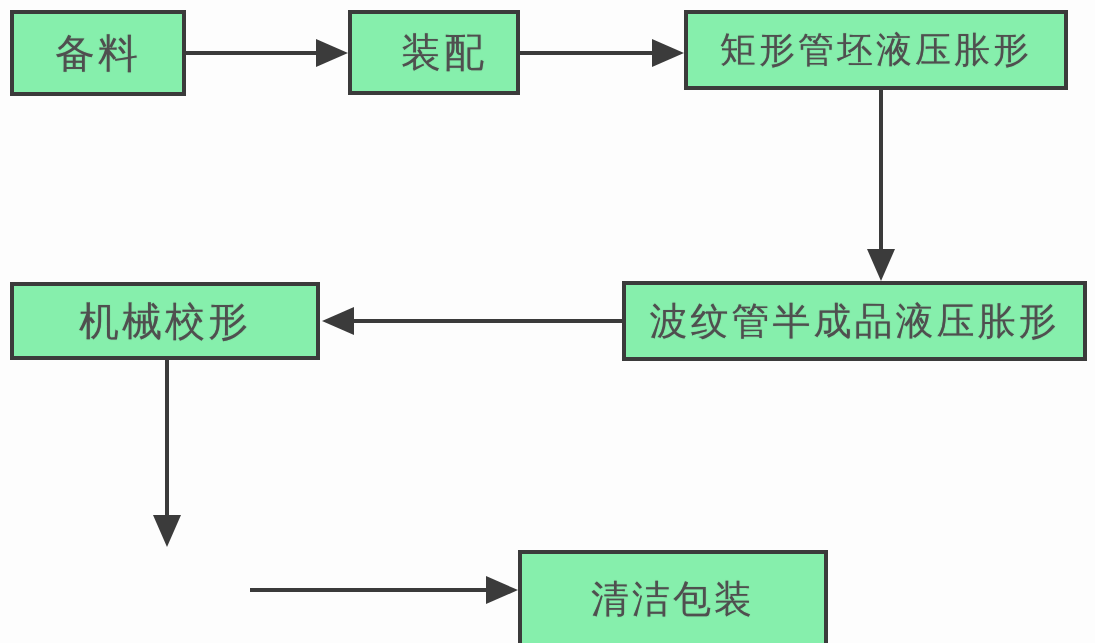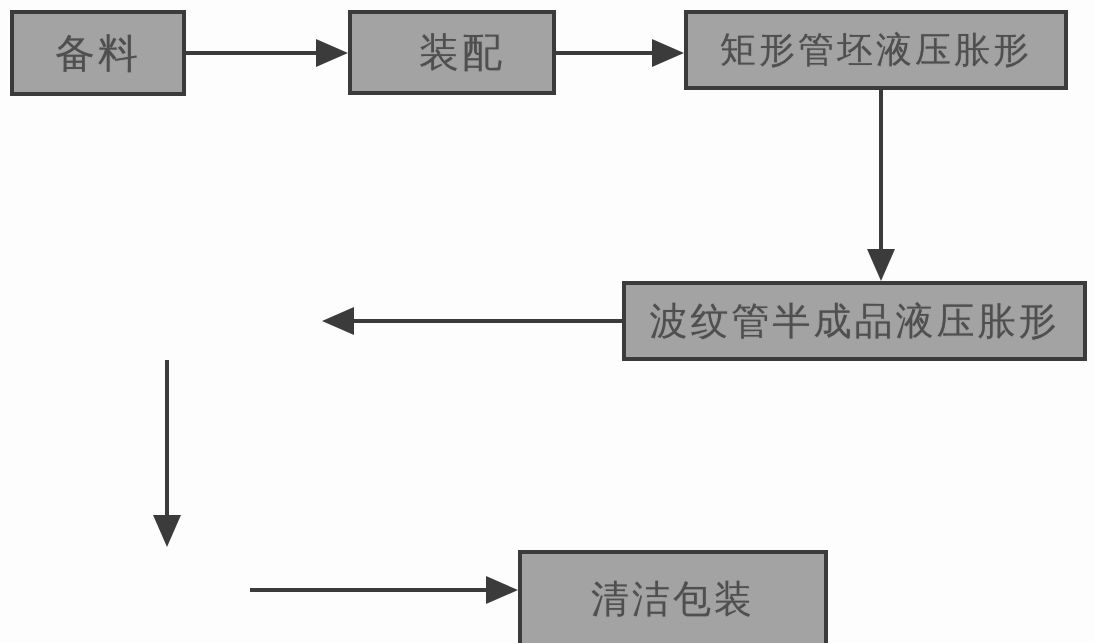--- a/index.html
+++ b/index.html
@@ -12,33 +12,33 @@
     width: 1095px;
     height: 643px;
     background: #fdfdfd;
     font-family: "Liberation Serif", "DejaVu Serif", serif;
     overflow: hidden;
   }
   .node {
     position: absolute;
     box-sizing: border-box;
     border: 4px solid #3b3b3b;
-    background: #a3a3a3;
+    background: #86efac;
     display: flex;
     align-items: center;
     justify-content: center;
     color: #4f4f4f;
     font-size: 40px;
     letter-spacing: 3px;
     text-shadow: 0 0 1px rgba(90,90,90,0.55);
     white-space: nowrap;
   }
   
   #node-prepare              { left: 10px;  top: 10px;  width: 176px; height: 86px; }
-  #node-assemble             { left: 348px; top: 10px;  width: 208px; height: 85px; padding-left: 20px; }
+  #node-assemble             { left: 348px; top: 10px;  width: 172px; height: 85px; padding-left: 20px; }
   #node-rect-tube-bulge      { left: 684px; top: 10px;  width: 384px; height: 80px; font-size: 36px; }
   #node-bellows-semi-bulge   { left: 622px; top: 281px; width: 465px; height: 80px; font-size: 38px; }
   #node-mech-correction      { left: 10px;  top: 282px; width: 310px; height: 78px; }
   #node-trim                 { left: 80px;  top: 547px; width: 170px; height: 91px; }
   #node-clean-pack           { left: 518px; top: 550px; width: 310px; height: 98px; font-size: 38px; }
   #edges-overlay {
     position: absolute;
     left: 0; top: 0;
     width: 1095px;
     height: 643px;
@@ -94,19 +94,22 @@
   </div>
 
   <div class="node" id="node-rect-tube-bulge">
     <span>矩形管坯液压胀形</span>
   </div>
 
   <div class="node" id="node-bellows-semi-bulge">
     <span>波纹管半成品液压胀形</span>
   </div>
 
+  <div class="node" id="node-mech-correction">
+    <span>机械校形</span>
+  </div>
 
 
   <div class="node" id="node-clean-pack">
     <span>清洁包装</span>
   </div>
 
 </div>
 
 </body></html>

